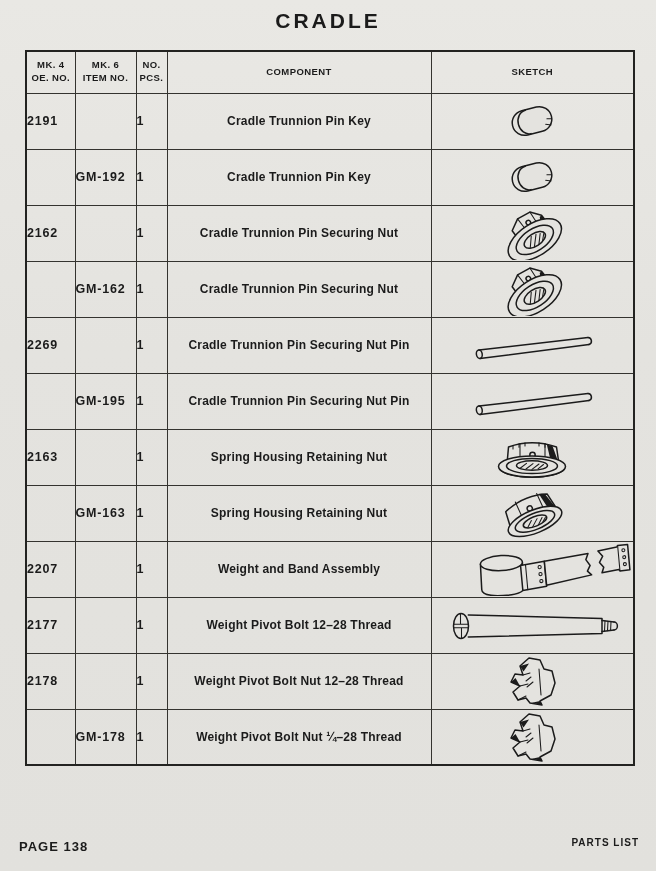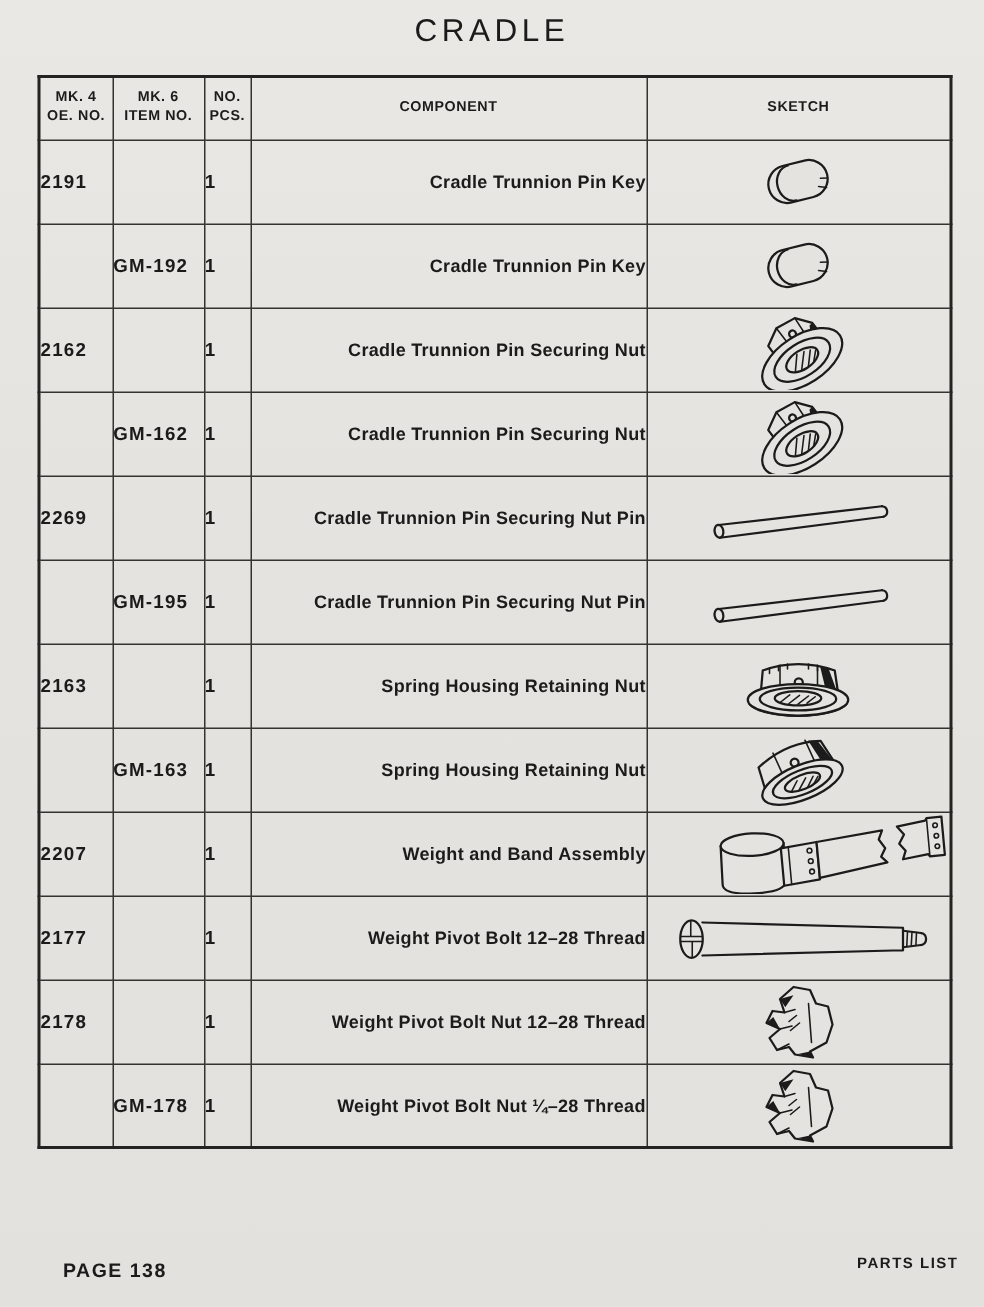--- a/index.html
+++ b/index.html
@@ -7,48 +7,48 @@
     width:656px;height:871px;
     background:#e6e5e1;
     font-family:"Liberation Sans",sans-serif;
     color:#1b1b1b;
     position:relative;
     overflow:hidden;
   }
   .page{position:absolute;inset:0;background:linear-gradient(180deg,#e9e8e4 0%,#e4e3df 40%,#e2e1dd 100%);}
   .title{
     position:absolute;top:9px;left:0;width:100%;
-    text-align:center;font-size:21px;font-weight:normal;letter-spacing:3px;
+    text-align:center;font-size:21px;font-weight:bold;letter-spacing:3px;
   }
   table.parts{
     position:absolute;left:25px;top:50px;
     width:608px;border-collapse:collapse;table-layout:fixed;
     border:2.5px solid #232321;
   }
   table.parts th, table.parts td{
     border:1.3px solid #34332f;
     padding:0;vertical-align:middle;
     overflow:hidden;
   }
   thead tr{height:42px;}
   tbody tr{height:56px;}
   th{
     font-size:9.5px;font-weight:bold;letter-spacing:.4px;text-align:center;line-height:1.35;
   }
   td.num{
     text-align:left;font-size:12.5px;font-weight:bold;letter-spacing:.8px;
   }
   td.comp{
-    text-align:right;font-size:12px;font-weight:bold;letter-spacing:.2px;
+    text-align:center;font-size:12px;font-weight:bold;letter-spacing:.2px;
     padding-left:14px;
   }
   td.sketch{text-align:center;}
   td.sketch svg{display:block;margin:0 auto;}
   .footer-left{
-    position:absolute;left:42px;top:839px;
+    position:absolute;left:19px;top:839px;
     font-size:13px;font-weight:bold;letter-spacing:1px;
   }
   .footer-right{
     position:absolute;right:17px;top:837px;
     font-size:10px;font-weight:bold;letter-spacing:1px;
   }
   
   .sk *{stroke:#1b1b1b;stroke-width:1.5;fill:none;stroke-linecap:round;stroke-linejoin:round;}
   .sk .fp{fill:#e4e3df;}
   .sk .fi{fill:#1b1b1b;stroke:none;}

